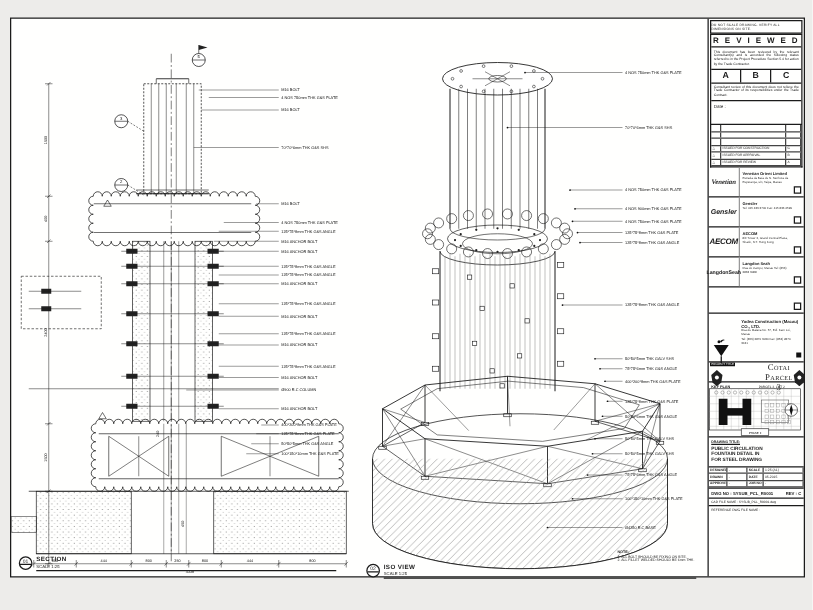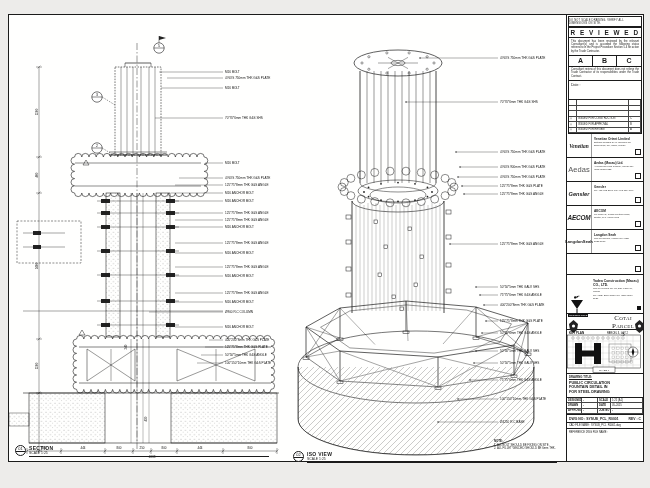--- a/index.html
+++ b/index.html
@@ -559,30 +559,20 @@
             <span class="lg-Venetian">Venetian</span>
           </div>
   <div class="cinfo">
             <div class="cname">Venetian Orient Limited</div>
   <div class="caddr">Estrada da Baía de N. Senhora da Esperança, s/n, Taipa, Macau</div>
   <span class="cbox"></span>
           </div>
         </div>
         <div class="consul" style="border-bottom: 0.8px solid rgb(27, 27, 27);">
           <div class="clogo">
-            <span class="lg-Aedas">Aedas</span>
-          </div>
-  <div class="cinfo">
-            <div class="cname">Aedas (Macau) Ltd.</div>
-  <div class="caddr">Avenida da Praia Grande, Macau  Tel: (853) 2833 1133</div>
-  <span class="cbox"></span>
-          </div>
-        </div>
-        <div class="consul" style="border-bottom: 0.8px solid rgb(27, 27, 27);">
-          <div class="clogo">
             <span class="lg-Gensler">Gensler</span>
           </div>
   <div class="cinfo">
             <div class="cname">Gensler</div>
   <div class="caddr">Tel: 415 433 3700  Fax: 415 836 4599</div>
   <span class="cbox"></span>
           </div>
         </div>
         <div class="consul" style="border-bottom: 0.8px solid rgb(27, 27, 27);">
           <div class="clogo">

